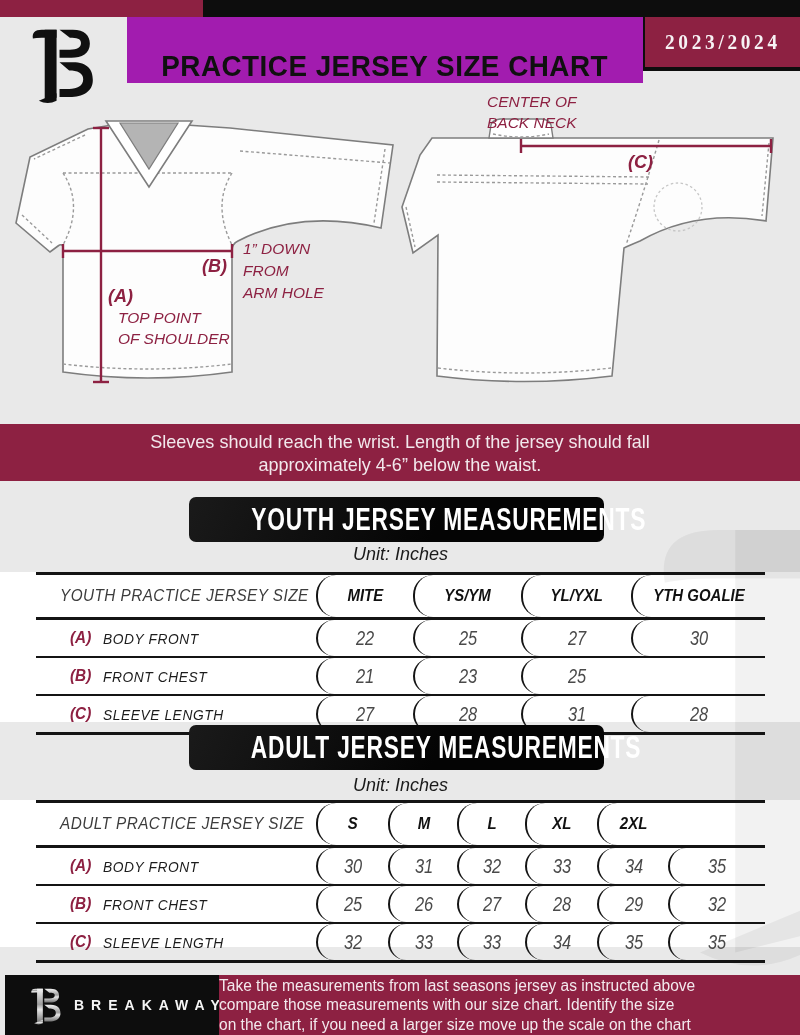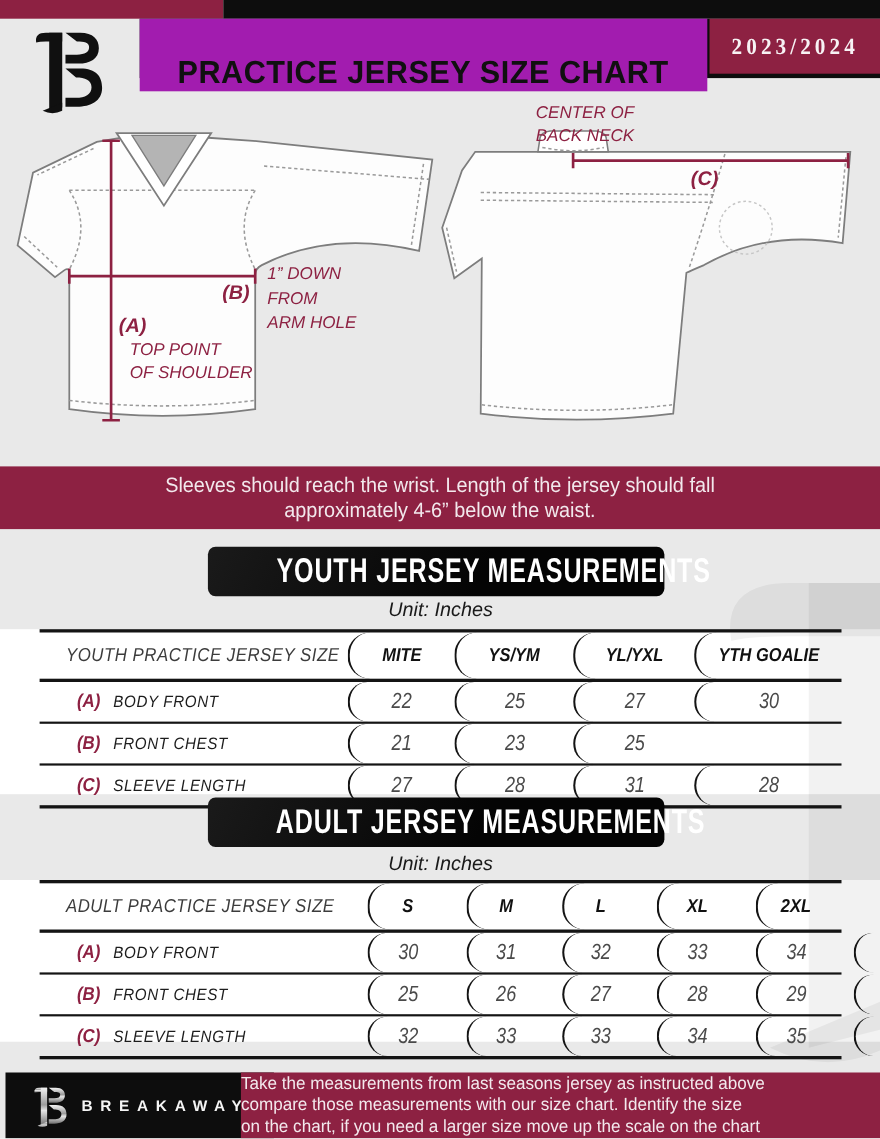--- a/index.html
+++ b/index.html
@@ -43,21 +43,21 @@
   .unit-adult{top:775px;}
   
   .mtable{left:36px;width:729px;z-index:2;}
   .table-youth{top:572px;}
   .table-adult{top:800px;}
   .t-row{display:grid;align-items:center;background:transparent;}
   .t-row.head{height:42px;border-top:3px solid #141414;border-bottom:3px solid #141414;}
   .t-row.data{height:36px;border-bottom:2px solid #141414;}
   .t-row.data:last-child{border-bottom:3px solid #141414;}
   .cols-youth{grid-template-columns:38.4% 13.3% 14.8% 15.1% 18.4%;}
-  .cols-adult{grid-template-columns:38.4% 9.9% 9.5% 9.3% 9.9% 9.7% 13.3%;gap:18px;}
+  .cols-adult{grid-template-columns:38.4% 9.9% 9.5% 9.3% 9.9% 9.7% 13.3%;}
   .t-cell{height:100%;display:flex;align-items:center;justify-content:center;font-style:italic;}
   .t-cell + .t-cell{border-left:2px solid #141414;border-radius:20px;}
   .t-cell.lab{justify-content:flex-start;padding-left:24px;}
   .t-row.data .t-cell.lab{padding-left:34px;}
   .h-first{font-size:17px;color:#3c3c3c;letter-spacing:.5px;display:inline-block;
            transform:scaleX(.9);transform-origin:left center;white-space:nowrap;}
   .h-size{font-size:17px;font-weight:bold;color:#111;display:inline-block;transform:scaleX(.88);}
   .num{font-size:20px;color:#4a4a4a;display:inline-block;transform:scaleX(.82);}
   .rk{color:#8d2142;font-weight:bold;font-size:17px;display:inline-block;transform:scaleX(.9);
       transform-origin:left center;}

